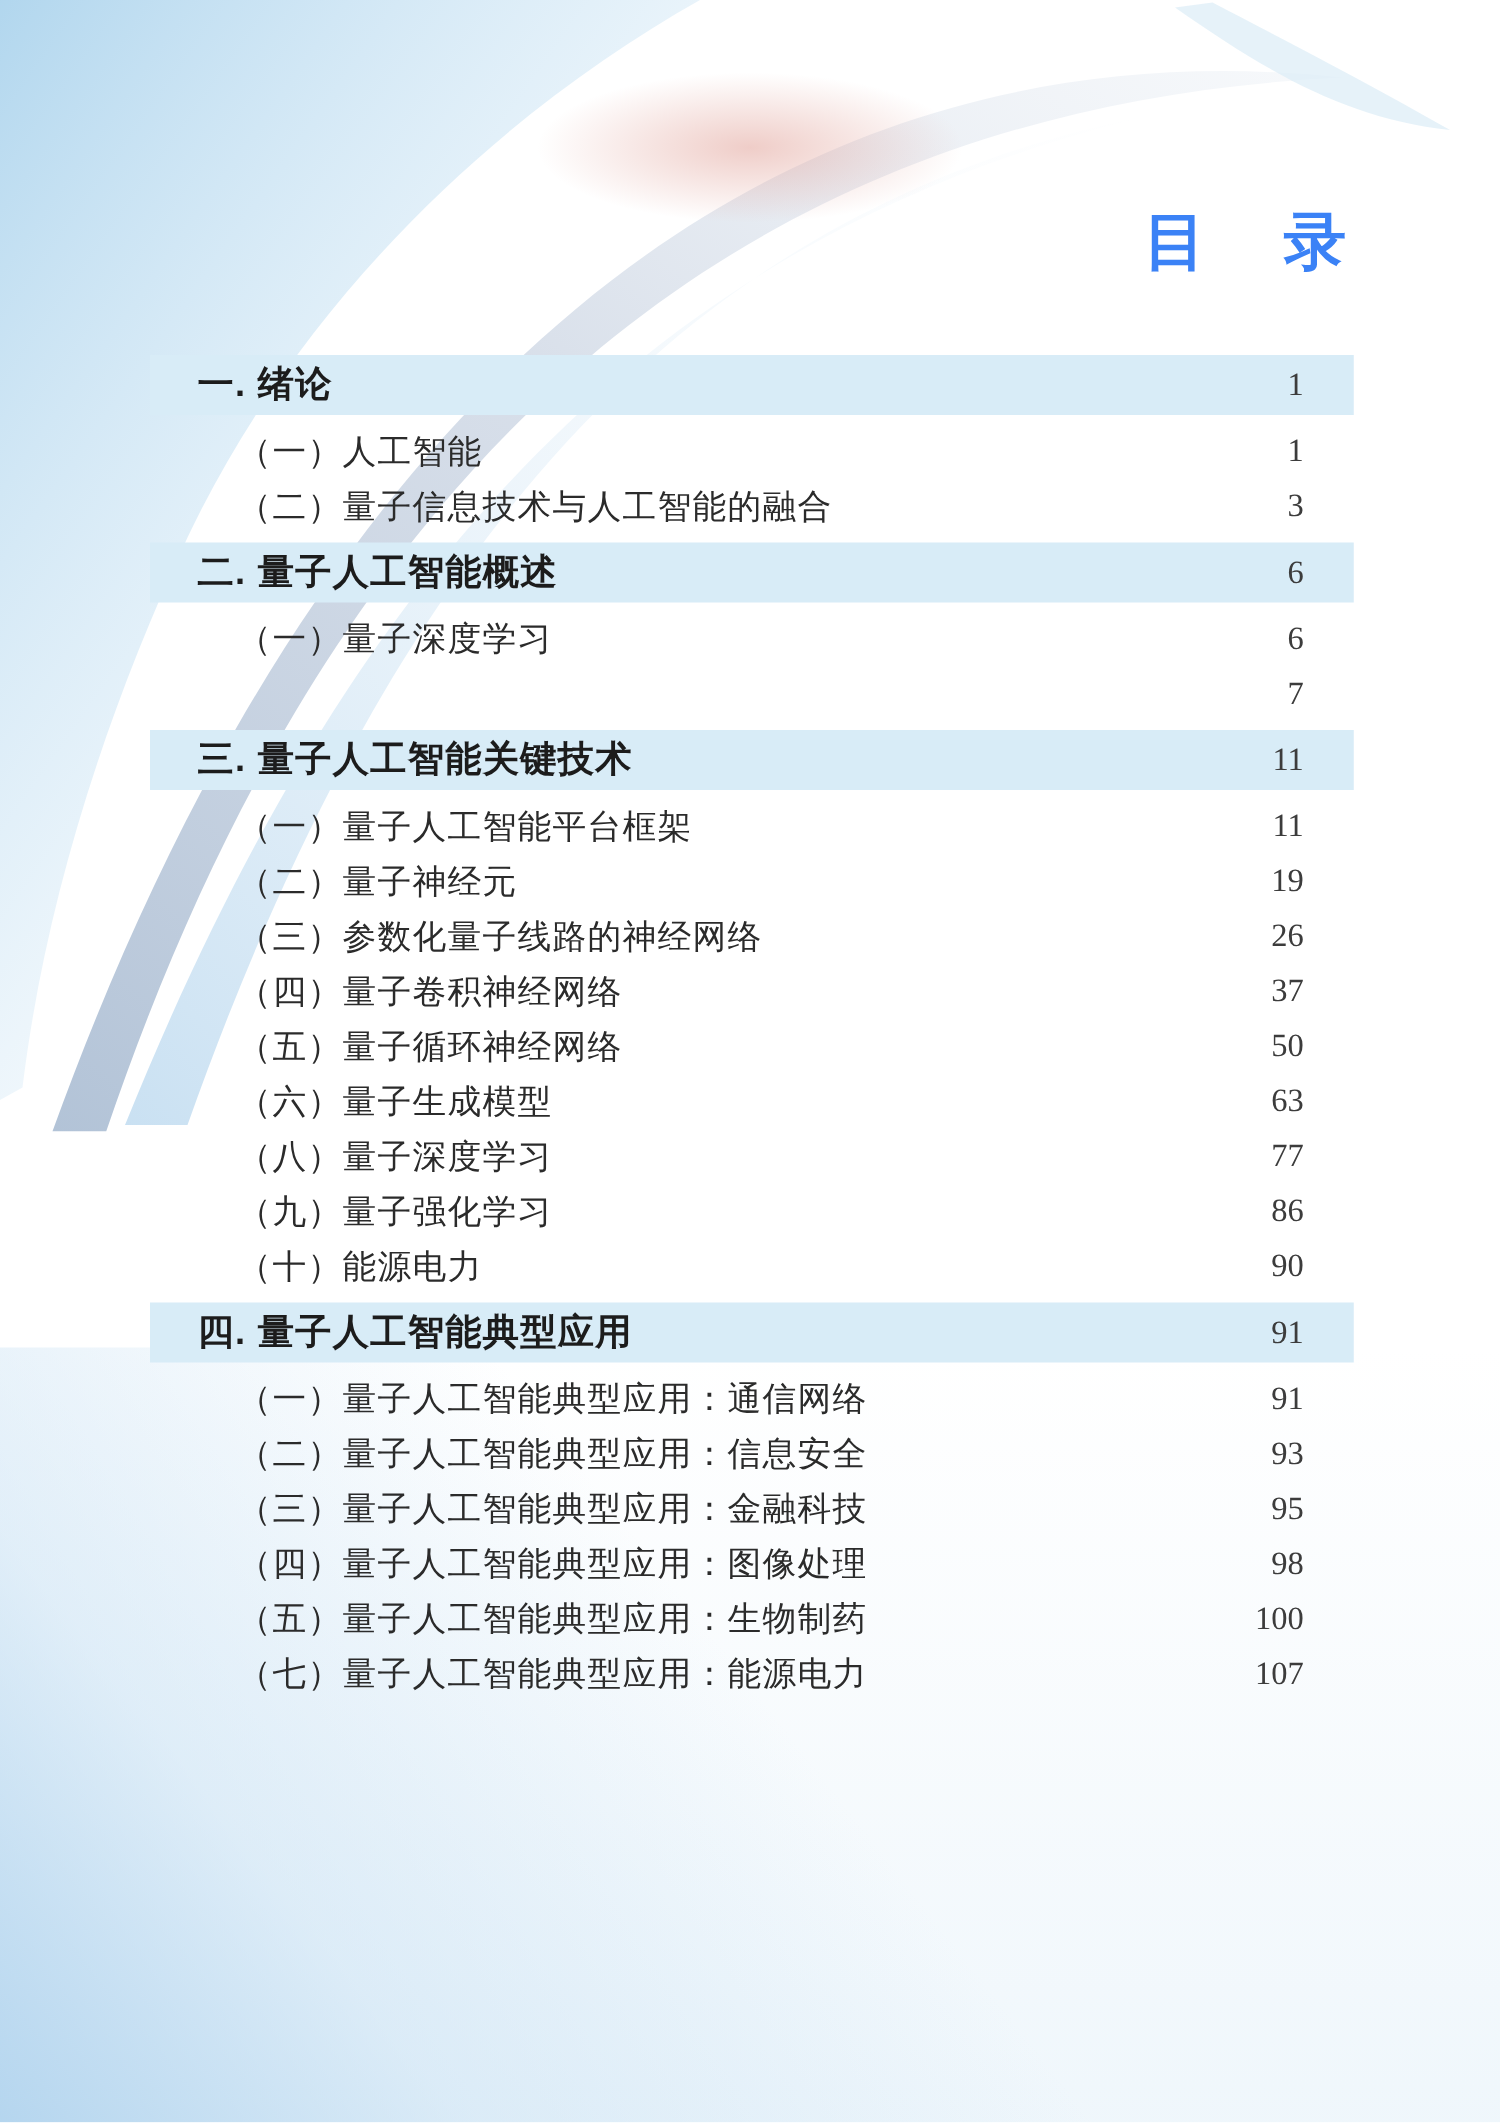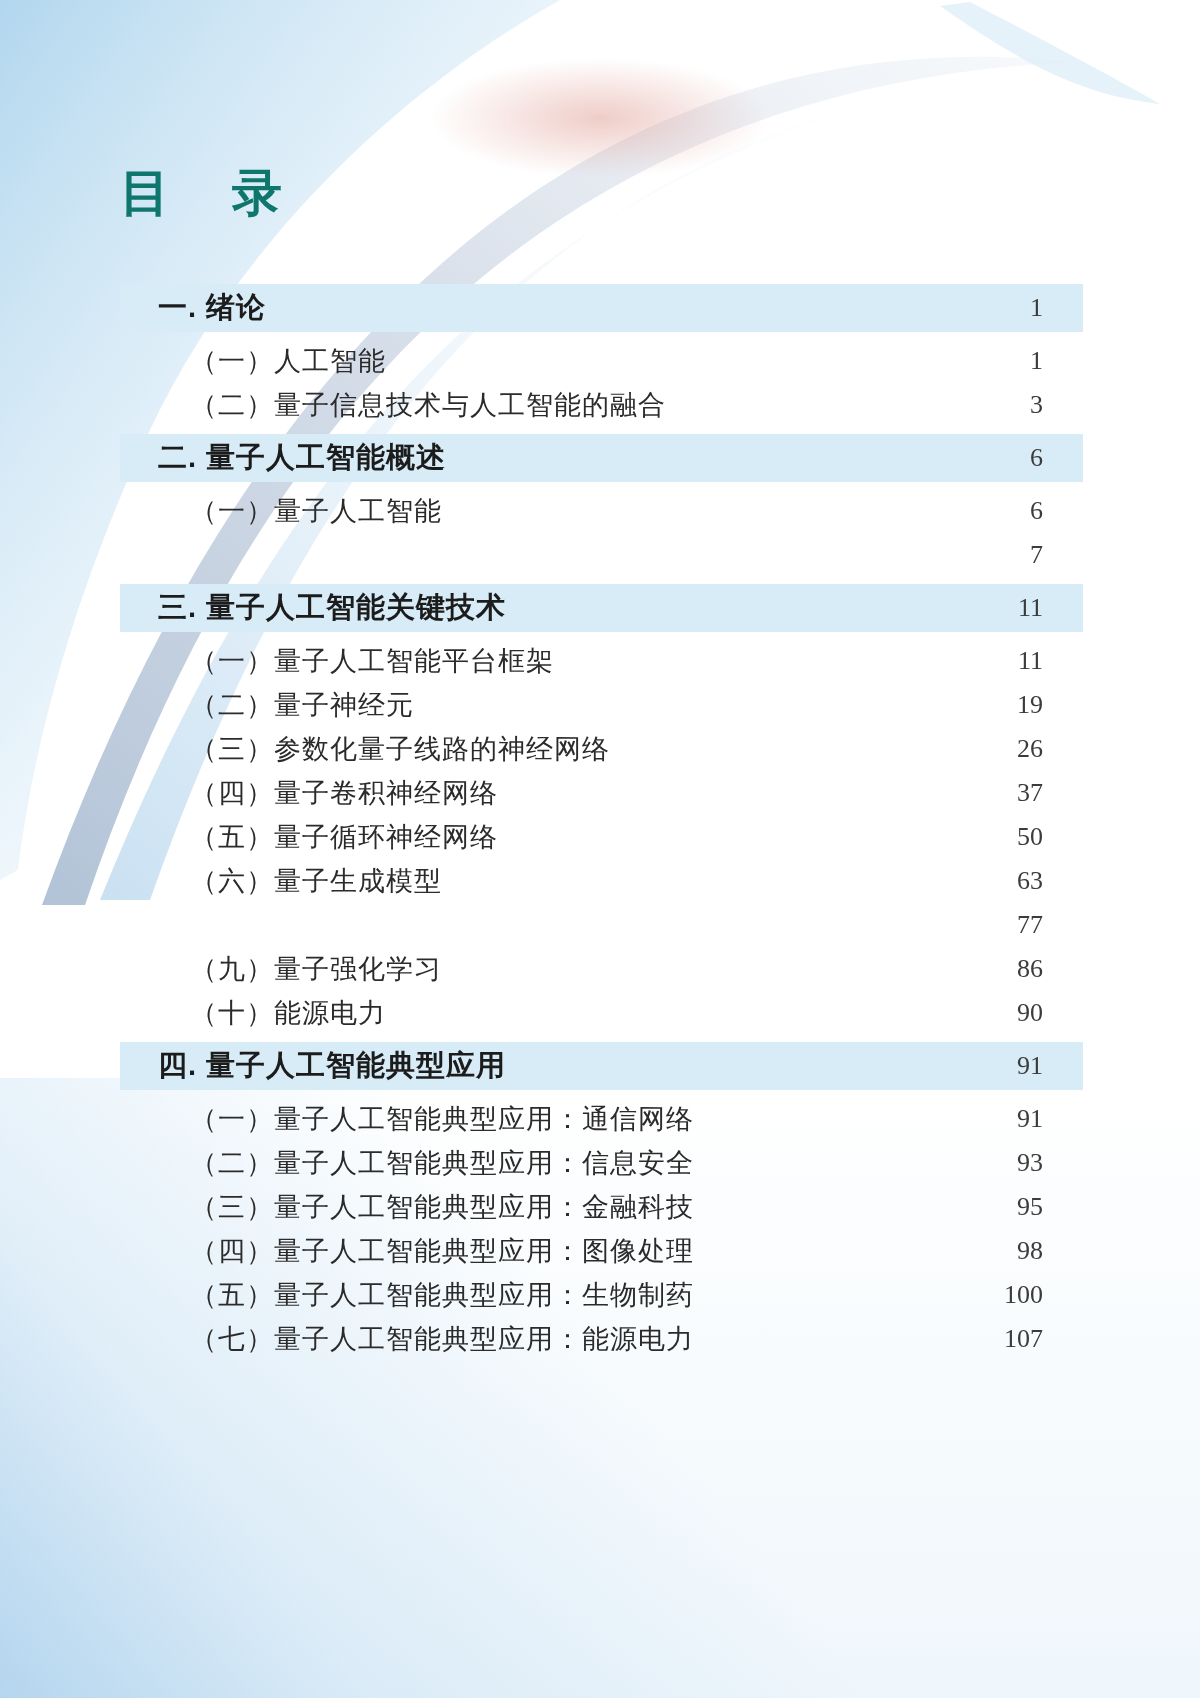--- a/index.html
+++ b/index.html
@@ -31,24 +31,24 @@
       linear-gradient(180deg, rgba(255,255,255,0) 0%, rgba(210,231,245,0.35) 100%);
     pointer-events:none;
   }
   
   .content{
     position:relative;
     z-index:2;
     padding:158px 117px 0 120px;
   }
   .doc-title{
-    text-align:left;
+    text-align:right;
     font-size:50px;
     font-weight:bold;
-    color:#0f766e;
+    color:#3b82f6;
     letter-spacing:6px;
     line-height:70px;
     margin-bottom:56px;
   }
   .toc{ width:963px; }
   .sec-header{
     display:flex;
     align-items:center;
     height:48px;
     margin:7px 0;
@@ -139,21 +139,21 @@
       <div class="toc-item">
         <span class="item-label">（二）量子信息技术与人工智能的融合</span>
         <span class="page-num">3</span>
       </div>
 
       <div class="sec-header">
         <span class="sec-label">二. 量子人工智能概述</span>
         <span class="page-num">6</span>
       </div>
       <div class="toc-item">
-        <span class="item-label">（一）量子人工智能</span>
+        <span class="item-label">（一）量子深度学习</span>
         <span class="page-num">6</span>
       </div>
       <div class="toc-item">
         <span class="page-num">7</span>
       </div>
 
       <div class="sec-header">
         <span class="sec-label">三. 量子人工智能关键技术</span>
         <span class="page-num">11</span>
       </div>
@@ -175,20 +175,21 @@
       </div>
       <div class="toc-item">
         <span class="item-label">（五）量子循环神经网络</span>
         <span class="page-num">50</span>
       </div>
       <div class="toc-item">
         <span class="item-label">（六）量子生成模型</span>
         <span class="page-num">63</span>
       </div>
       <div class="toc-item">
+        <span class="item-label">（八）量子深度学习</span>
         <span class="page-num">77</span>
       </div>
       <div class="toc-item">
         <span class="item-label">（九）量子强化学习</span>
         <span class="page-num">86</span>
       </div>
       <div class="toc-item">
         <span class="item-label">（十）能源电力</span>
         <span class="page-num">90</span>
       </div>

